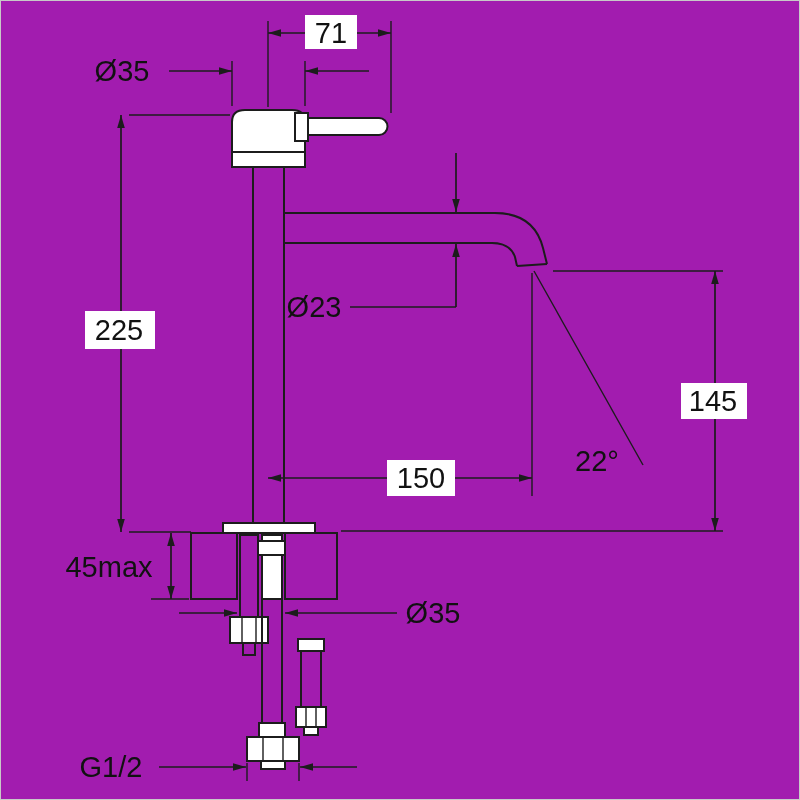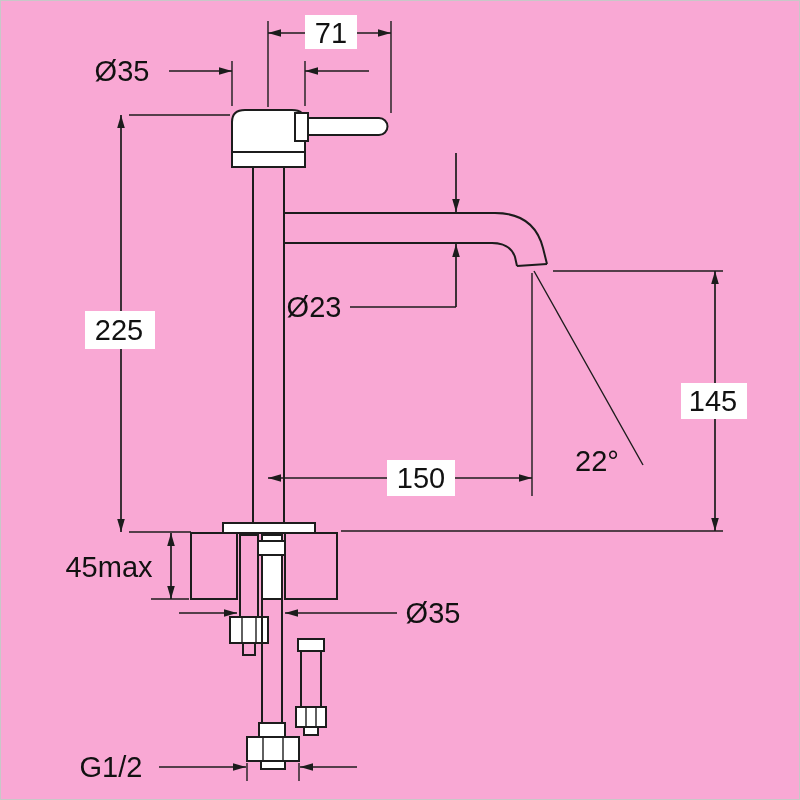--- a/index.html
+++ b/index.html
@@ -5,21 +5,21 @@
   html, body {
     margin: 0;
     padding: 0;
     background: #ffffff;
     font-family: "Liberation Sans", sans-serif;
   }
   .canvas {
     position: relative;
     width: 800px;
     height: 800px;
-    background: #f9a8d4;
+    background: #a21caf;
     border: 1px solid #c8c8c8;
     box-sizing: border-box;
     overflow: hidden;
   }
   svg { position: absolute; inset: 0; }
   .outline { stroke: #1c1c1c; stroke-width: 2; fill: none; }
   .fillwhite { fill: #ffffff; }
   .dimline { stroke: #1c1c1c; stroke-width: 1.7; fill: none; }
   .thin { stroke: #1c1c1c; stroke-width: 1.4; fill: none; }
   .dimtext {

